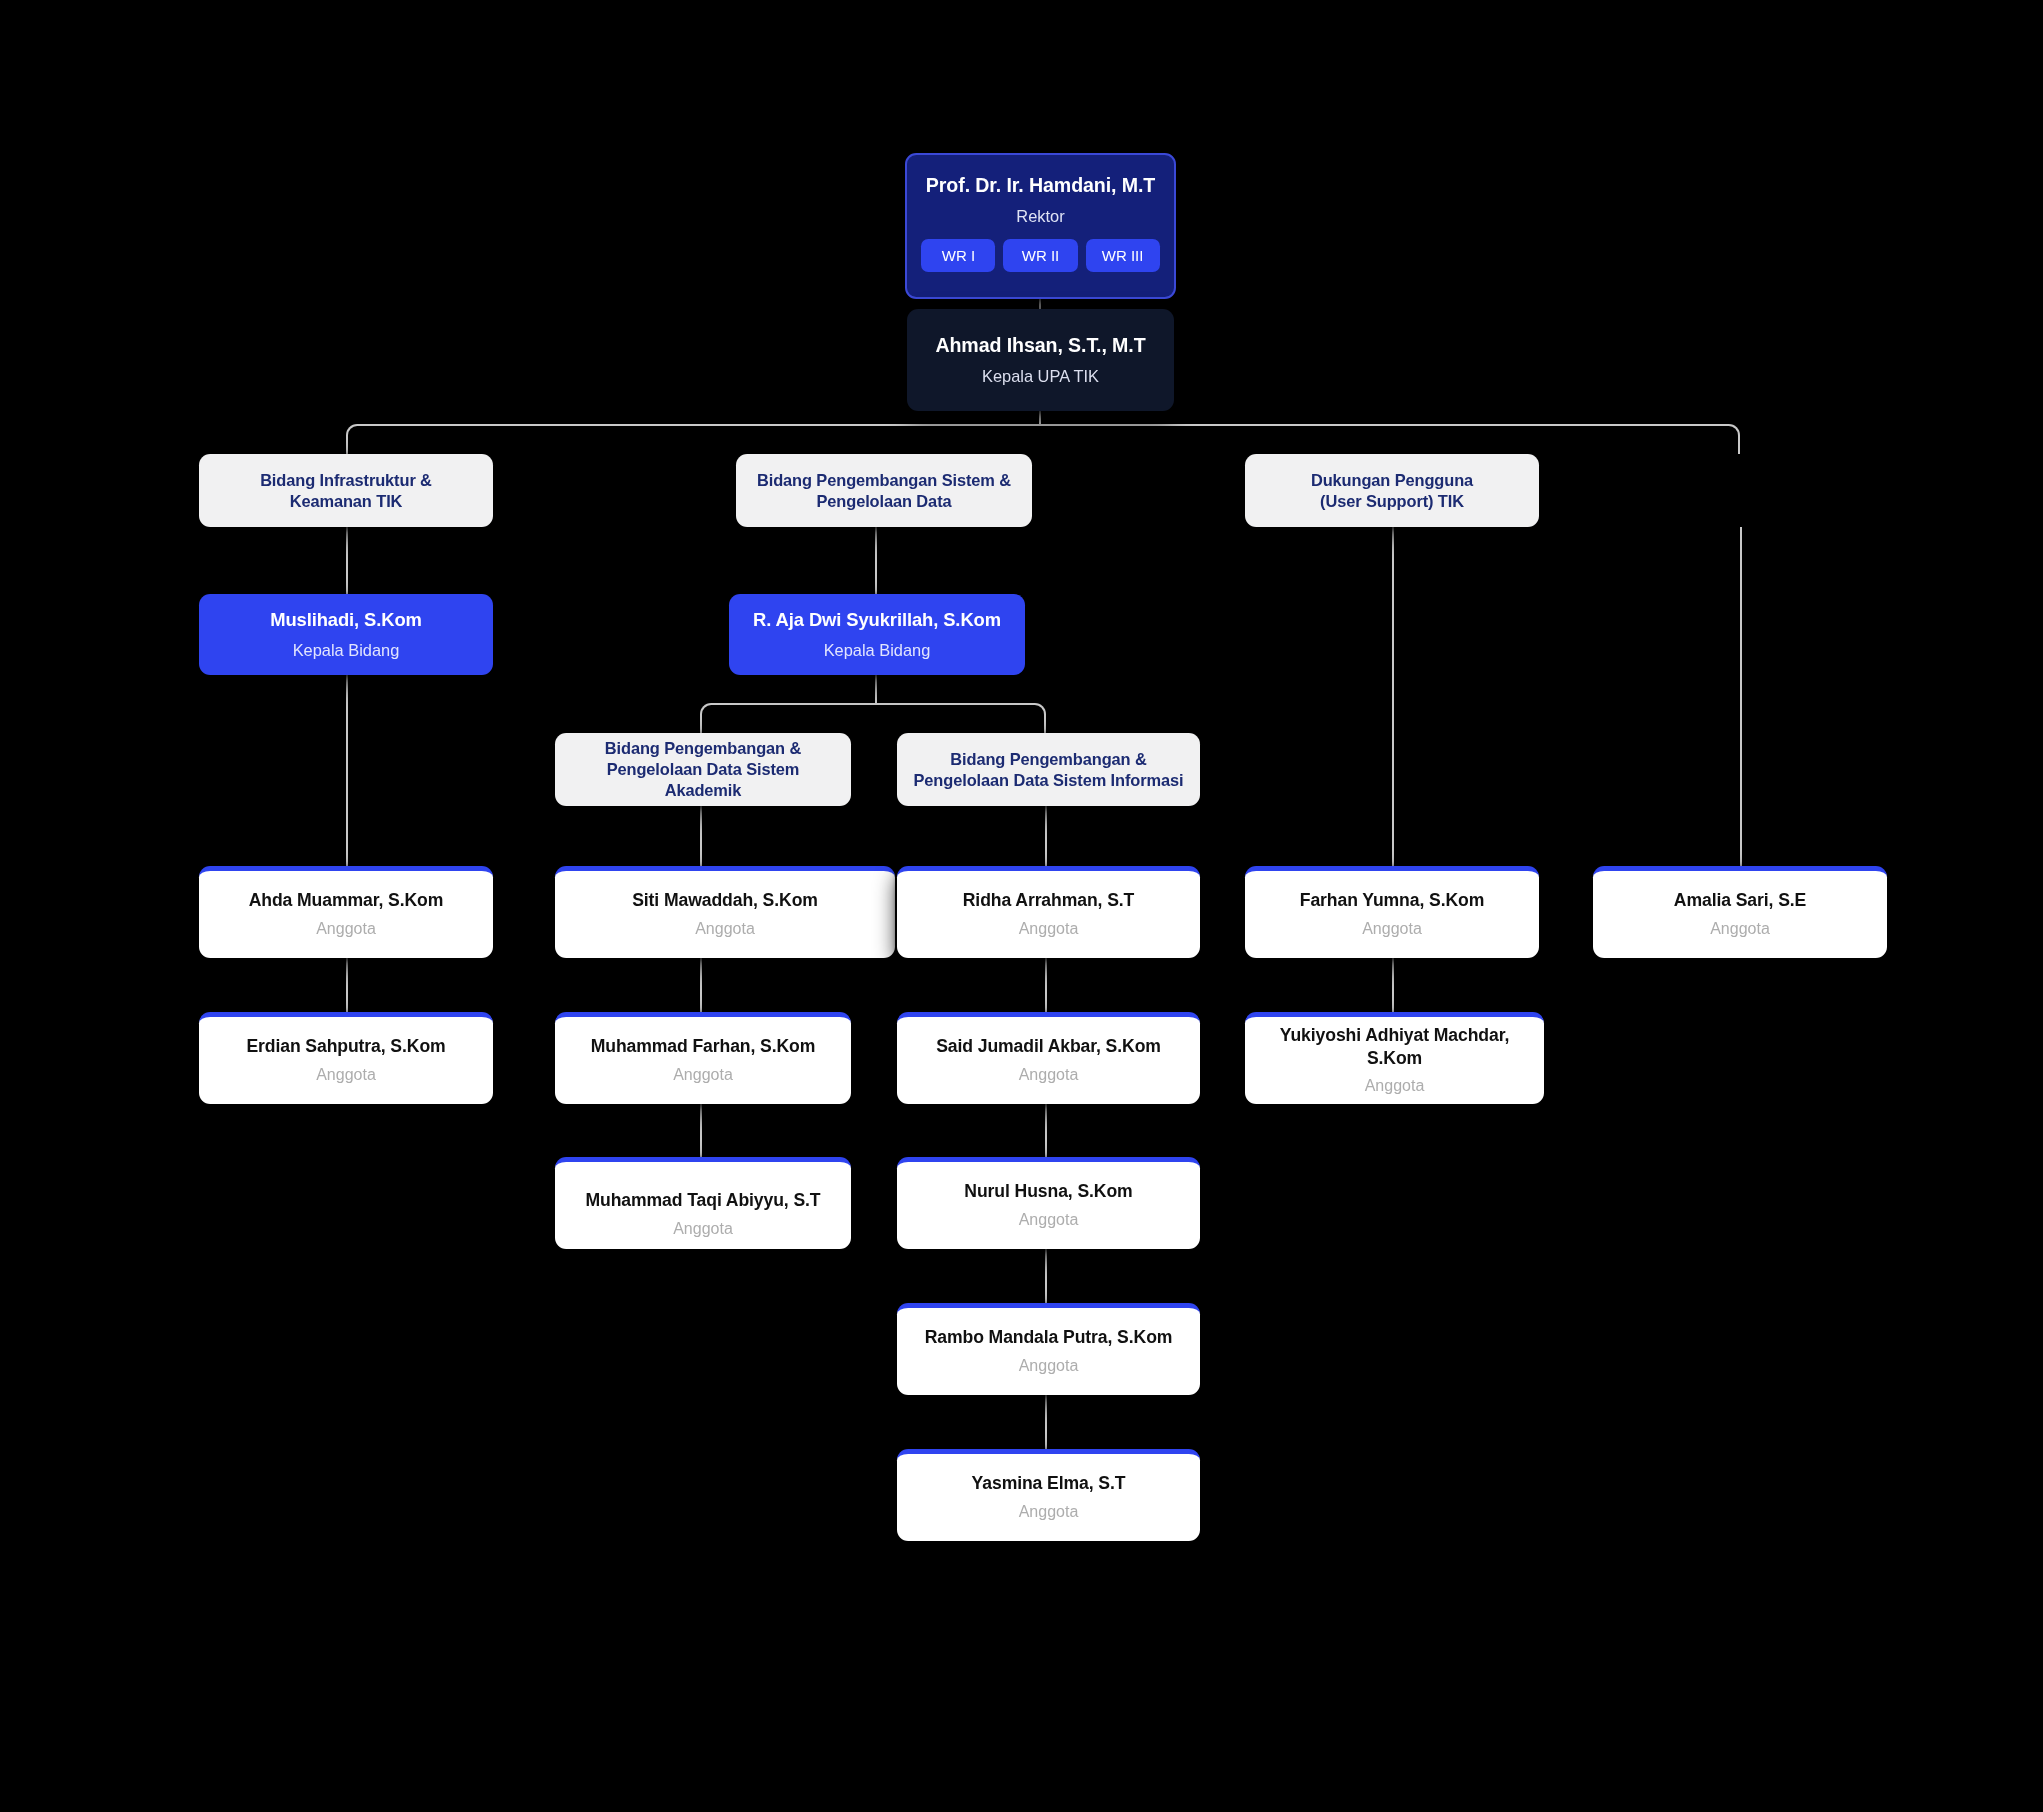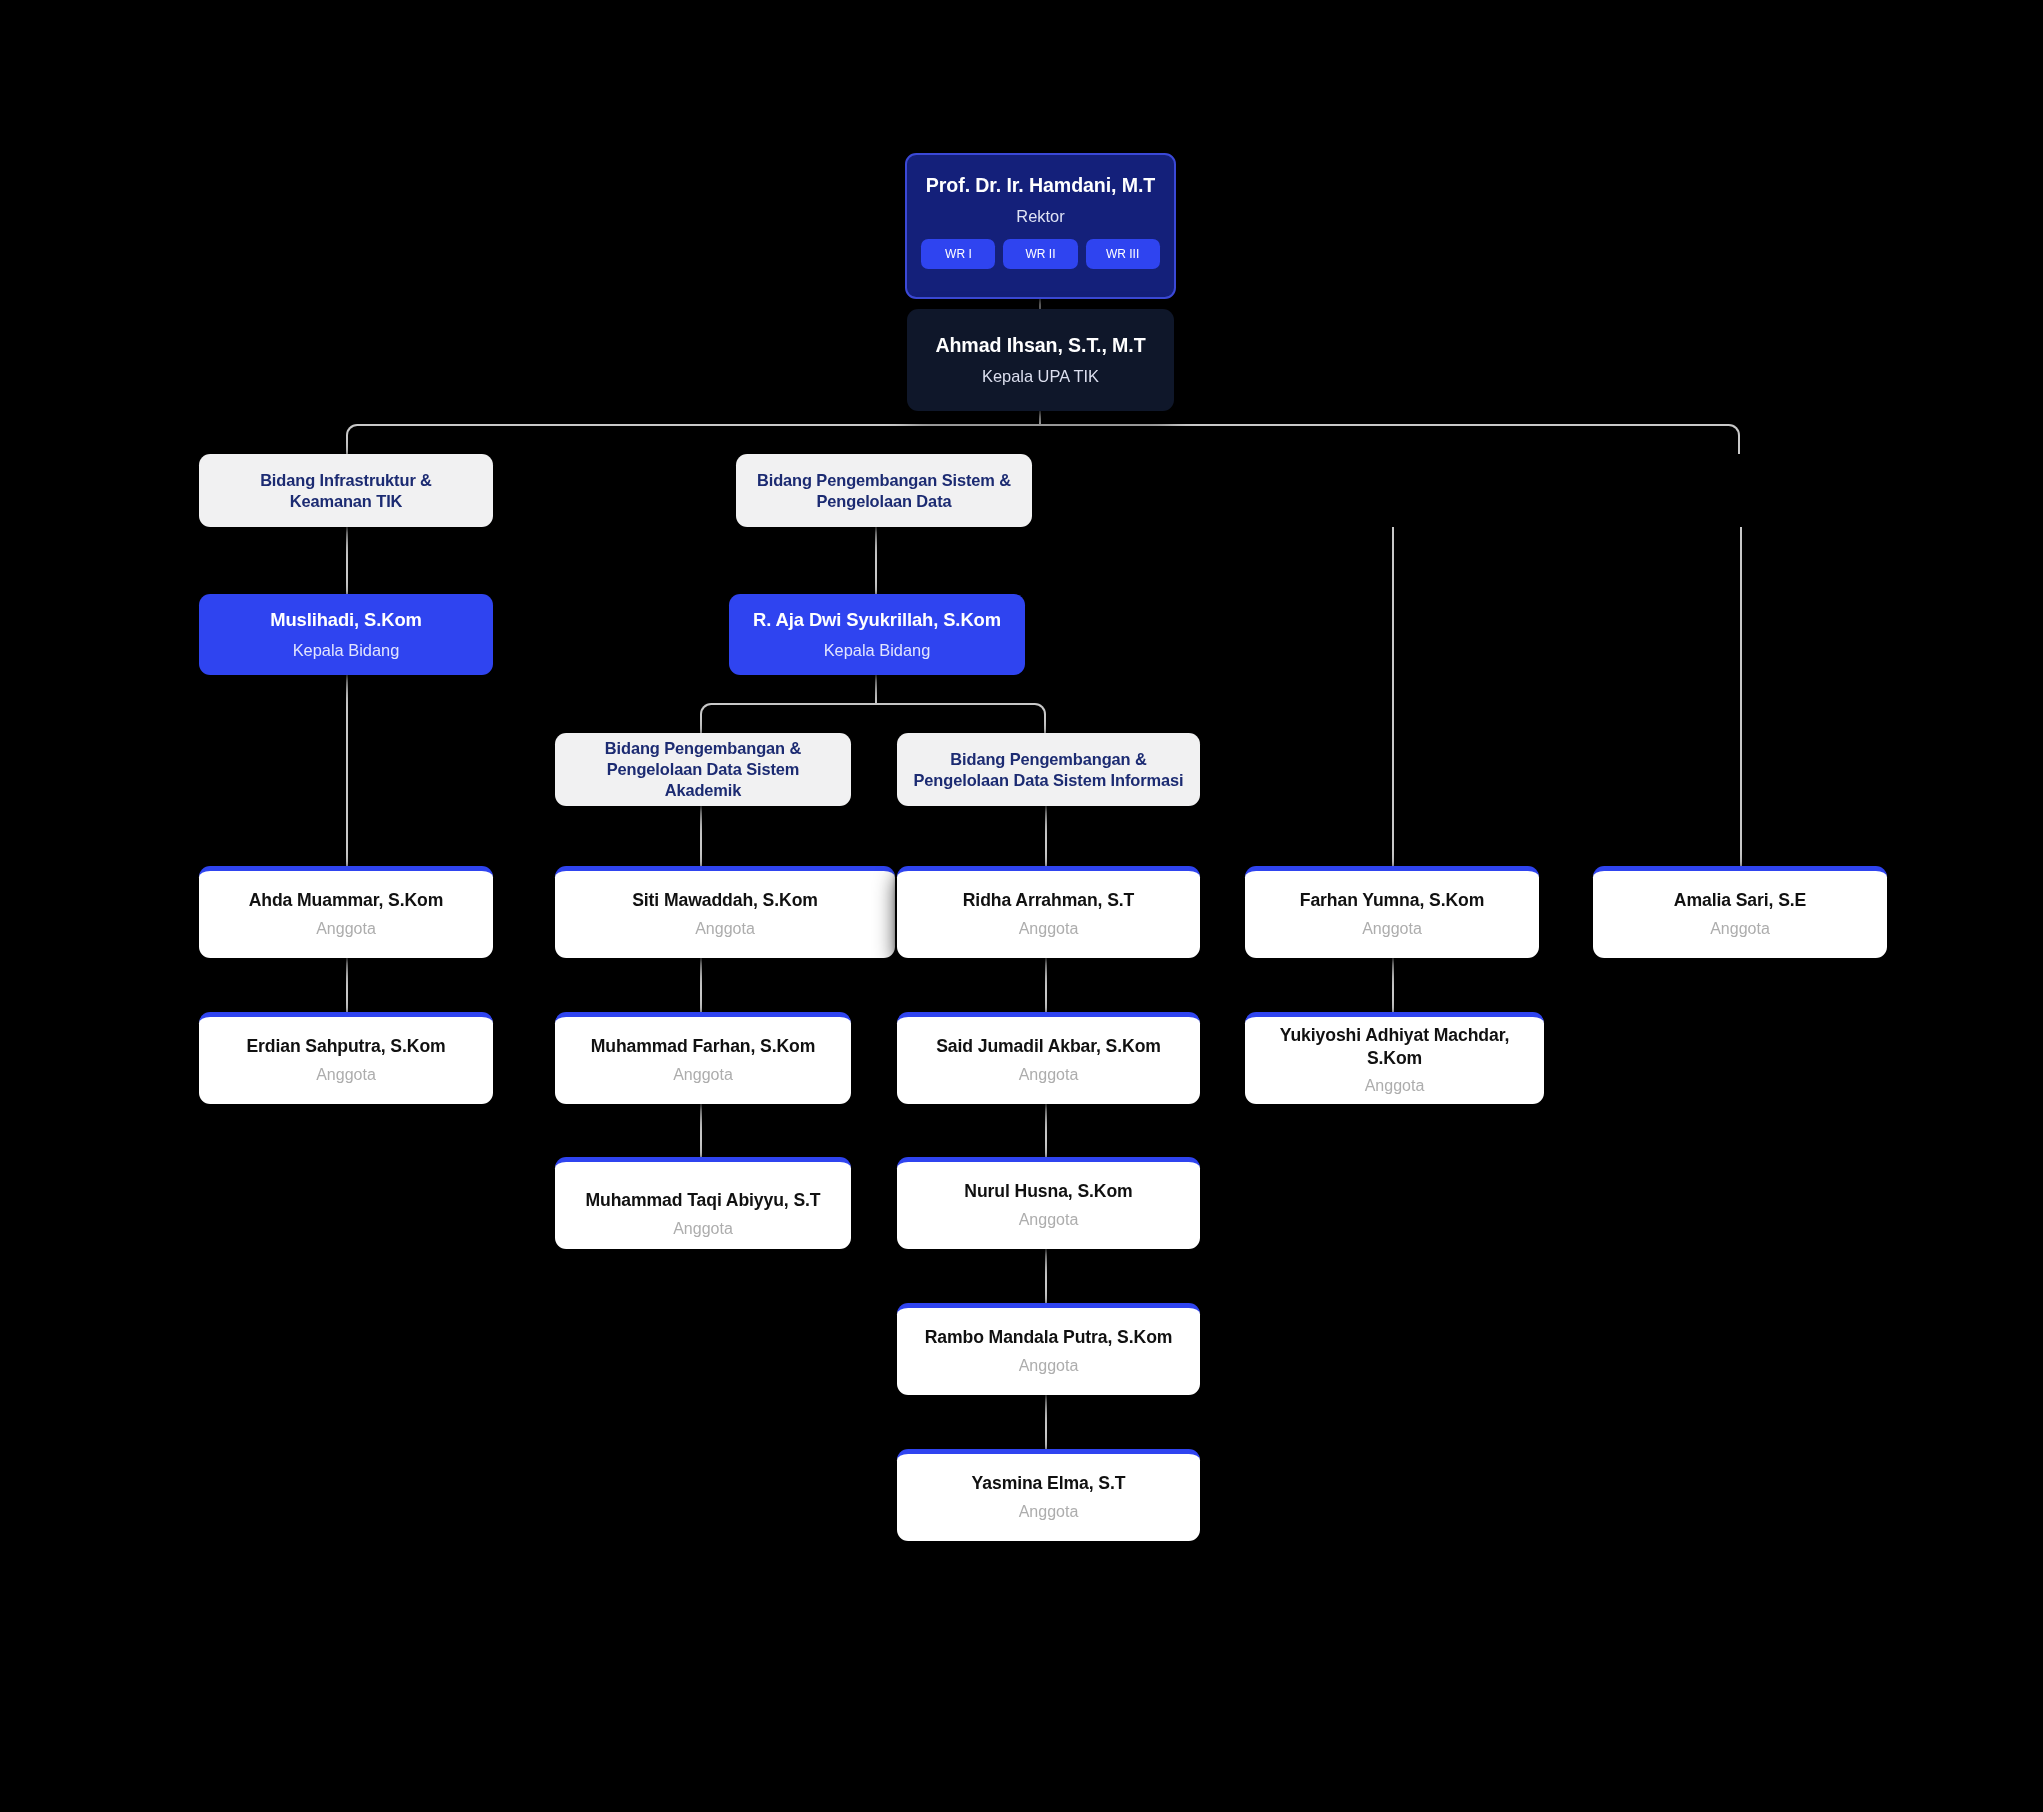--- a/index.html
+++ b/index.html
@@ -79,21 +79,21 @@
   }
   .wr-row {
     display: flex;
     gap: 8px;
     width: 100%;
     justify-content: center;
   }
   .wr-chip {
     background: #2f44f0;
     color: #ffffff;
-    font-size: 12px;
+    font-size: 15px;
     border-radius: 7.2px;
     padding: 8.8px 0 9.6px 0;
     flex: 1 1 0;
     text-align: center;
     line-height: 1;
   }
 
   
   .node.navy {
     background: #0f172a;
@@ -276,20 +276,24 @@
   <div class="node member" style="left:897px; top:1303px; width:303px; height:92px;">
     <div class="title">Rambo Mandala Putra, S.Kom</div>
     <div class="sub">Anggota</div>
   </div>
 
   <div class="node member" style="left:897px; top:1449px; width:303px; height:92px;">
     <div class="title">Yasmina Elma, S.T</div>
     <div class="sub">Anggota</div>
   </div>
 
+  <div class="node division" style="left:1245px; top:454px; width:294px; height:73px;">
+    <div class="title">Dukungan Pengguna</div>
+    <div class="title">(User Support) TIK</div>
+  </div>
 
   <div class="node member" style="left:1245px; top:866px; width:294px; height:92px;">
     <div class="title">Farhan Yumna, S.Kom</div>
     <div class="sub">Anggota</div>
   </div>
 
   <div class="node member" style="left:1245px; top:1012px; width:299px; height:92px;">
     <div class="title">Yukiyoshi Adhiyat Machdar, S.Kom</div>
     <div class="sub">Anggota</div>
   </div>

